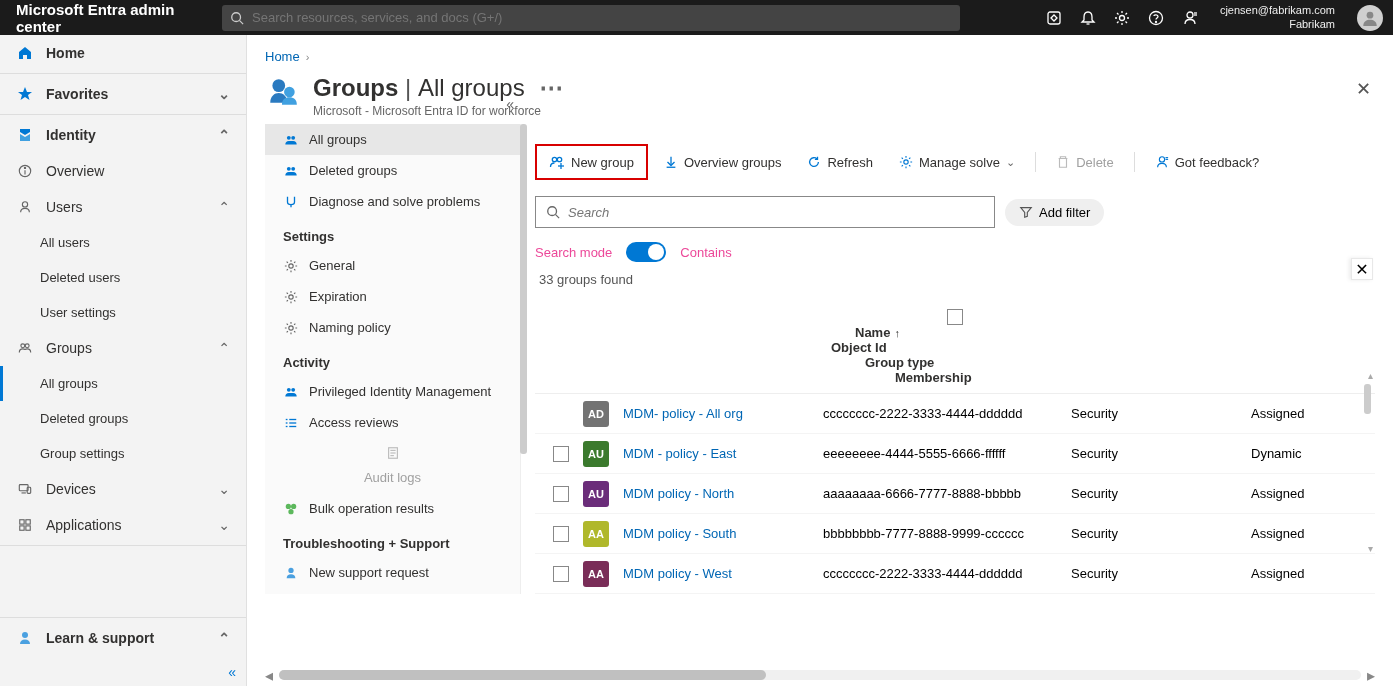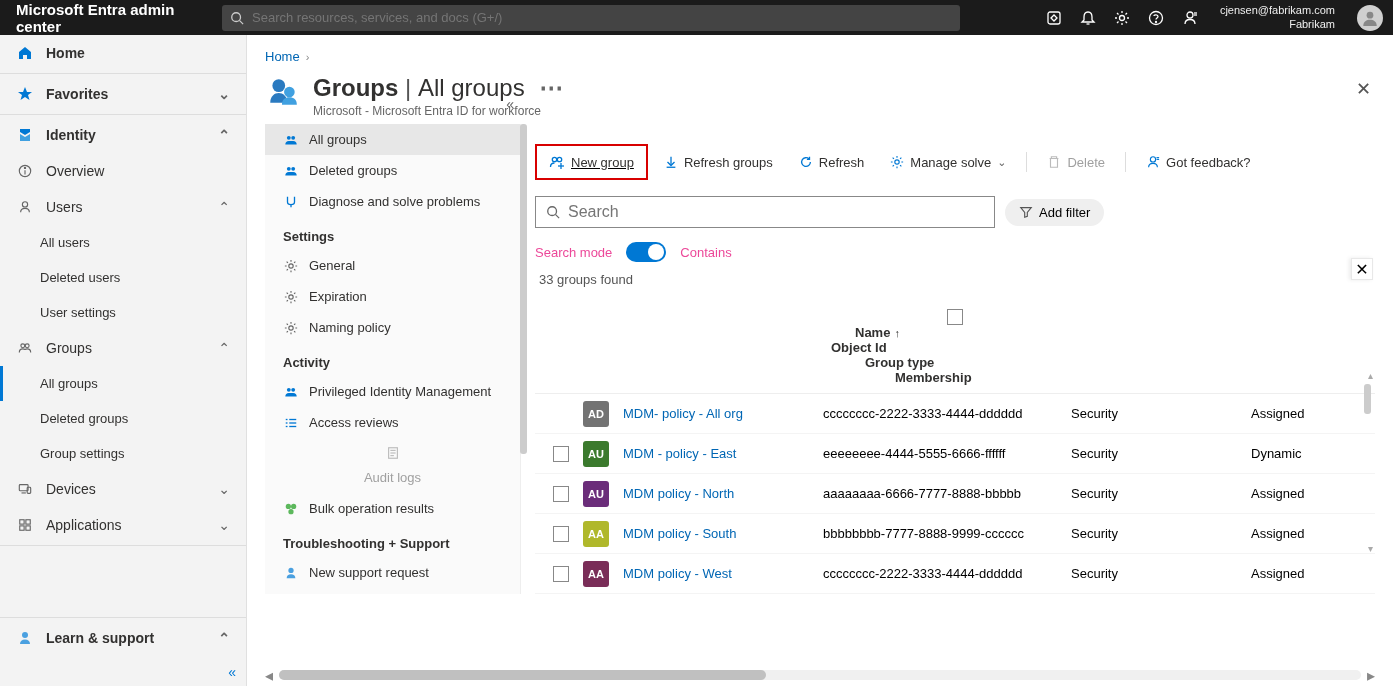--- a/index.html
+++ b/index.html
@@ -48,25 +48,25 @@
   .page-title { font-size:24px; font-weight:600; color:#323130;}
   .page-title .sep { font-weight:300; color:#555;}
   .page-sub { font-size:12px; color:#666; margin-top:2px;}
   .more-dots { margin-left:8px; color:#666;}
   .close-x { margin-left:auto; color:#555; font-size:18px; cursor:pointer; padding:4px;}
 
   .toolbar { display:flex; align-items:center; gap:6px; margin-top:16px; padding:4px 0;}
   .tb-btn { display:flex; align-items:center; gap:6px; padding:6px 10px; font-size:13px; color:#323130; cursor:pointer; border:none; background:transparent;}
   .tb-btn.disabled { color:#a0a0a0;}
   .tb-sep { width:1px; height:20px; background:#ddd; margin:0 4px;}
-  .highlight-box { border:2px solid #d80000; padding: 2px; text-decoration: underline;}
+  .highlight-box { border:2px solid #d80000; padding: 2px;}
 
   .search-row { display:flex; align-items:center; gap:10px; margin-top:12px;}
   .grp-search { flex:0 0 460px; height:32px; border:1px solid #888; display:flex; align-items:center; padding:0 10px; gap:8px;}
-  .grp-search input { border:none; outline:none; flex:1; font-size:16px;}
+  .grp-search input { border:none; outline:none; flex:1; font-size:13px;font-style:italic;}
   .add-filter { background:#efefef; border-radius:16px; padding:6px 14px; font-size:13px; display:flex; align-items:center; gap:6px; cursor:pointer;}
 
   .mode-row { display:flex; align-items:center; gap:14px; margin-top:14px; font-size:13px; color:#ec4899;}
   .toggle { width:40px; height:20px; background:#0078d4; border-radius:10px; position:relative;}
   .toggle::after { content:""; position:absolute; right:2px; top:2px; width:16px; height:16px; background:#fff; border-radius:50%;}
 
   .count-row { margin-top:10px; font-size:13px; color:#555; padding-left:4px;}
 
   .table { margin-top:14px; }
   .th-row, .td-row { display:flex; align-items:center; padding:8px 4px; font-size:13px;}
@@ -434,21 +434,21 @@
                   </svg>
                 <span>New group</span>
               </button>
             </span>
             <button class="tb-btn">
               <svg width="14" height="14" viewBox="0 0 16 16" fill="none" stroke="#0078d4" stroke-width="1.5">
                   <line x1="8" y1="2" x2="8" y2="11"></line>
                   <path d="M4 8 L8 12 L12 8"></path>
                   <line x1="3" y1="14" x2="13" y2="14"></line>
                 </svg>
-              <span>Refresh groups</span>
+              <span>Overview groups</span>
             </button>
             <button class="tb-btn">
               <svg width="14" height="14" viewBox="0 0 16 16" fill="none" stroke="#0078d4" stroke-width="1.5">
                   <path d="M13 8 A5 5 0 1 1 11.5 4.5"></path>
                   <path d="M12 2 L12 5 L9 5"></path>
                 </svg>
               <span>Refresh</span>
             </button>
             <button class="tb-btn">
               <svg width="14" height="14" viewBox="0 0 16 16" fill="none" stroke="#0078d4" stroke-width="1.3">

